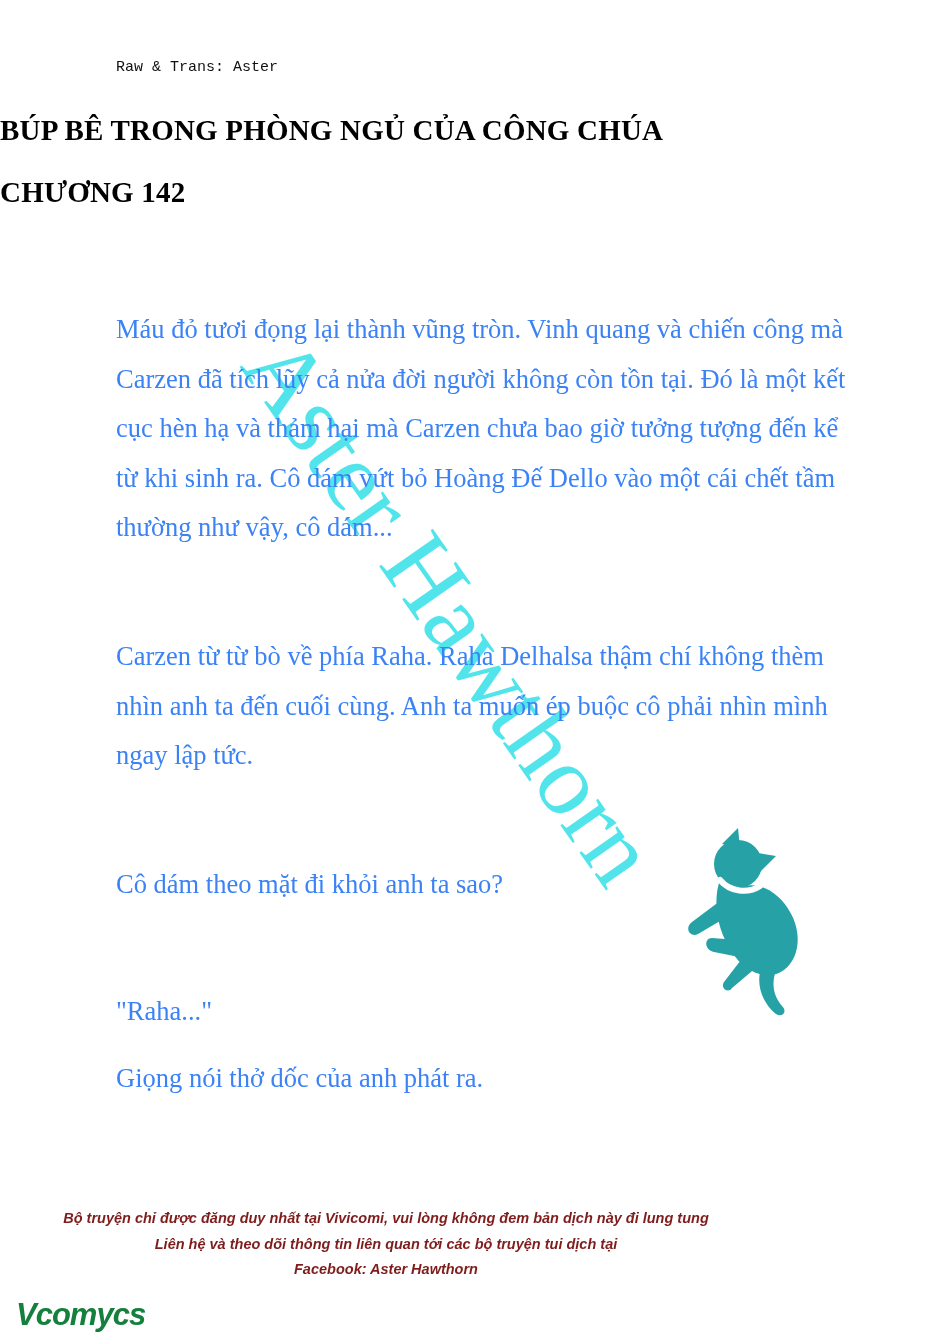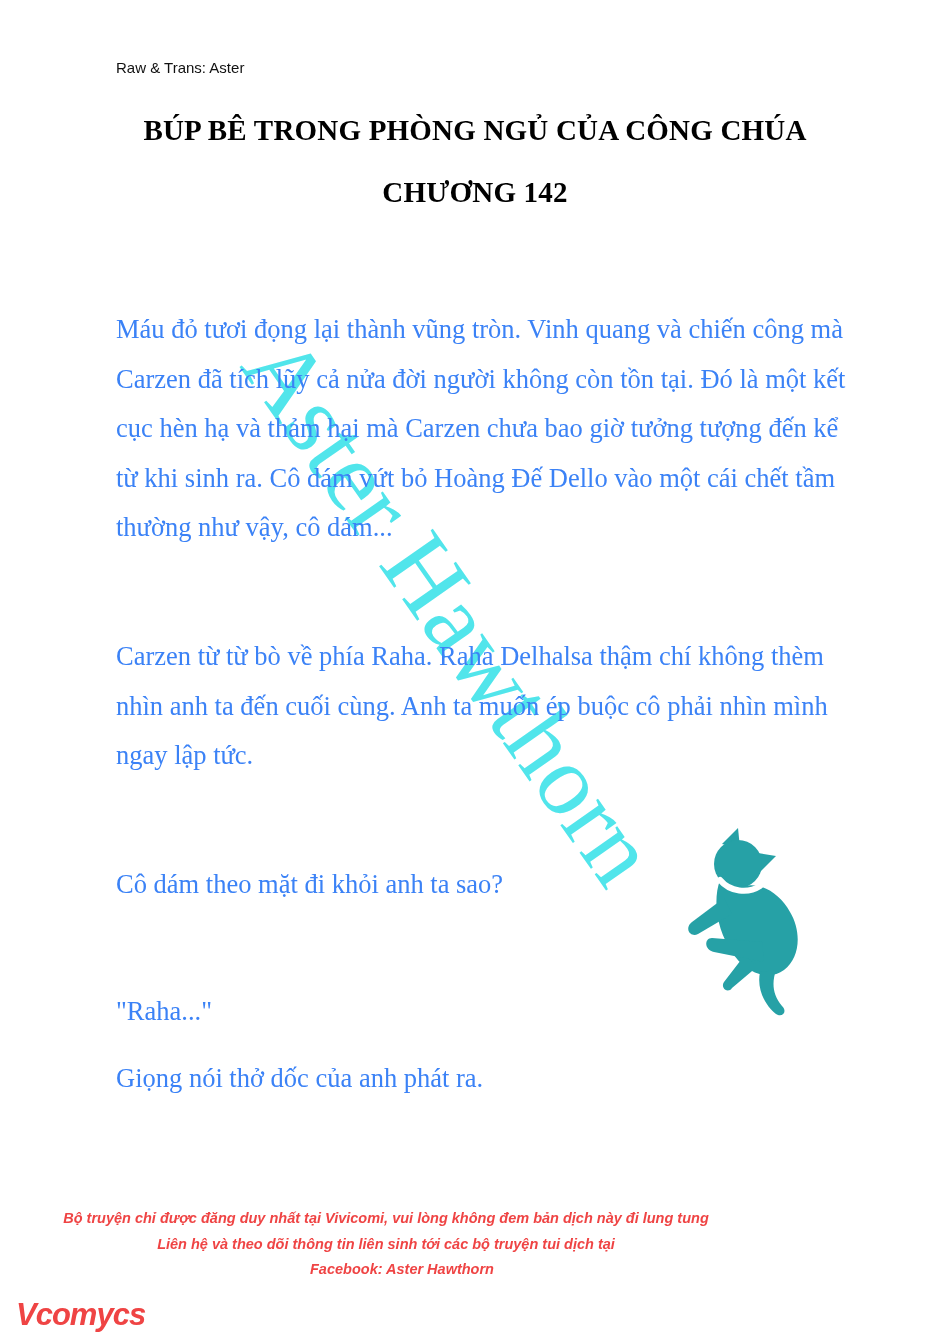--- a/index.html
+++ b/index.html
@@ -1,34 +1,34 @@
 <!DOCTYPE html>
 <html><head>
 <meta charset="utf-8">
 <style>
   html, body { margin:0; padding:0; }
   body { width:950px; height:1343px; background:#ffffff; position:relative; overflow:hidden; }
-  .credit { position:absolute; left:116px; top:59px; font-family:Liberation Sans, sans-serif; font-size:15px; color:#111; }
-  .title { position:absolute; left:0; width:950px; text-align:center; font-family:"Liberation Serif", serif; font-weight:bold; font-size:29px; color:#000; letter-spacing:0.2px; }
+  .credit { position:absolute; left:116px; top:59px; font-family:Liberation Mono, monospace; font-size:15px; color:#111; }
+  .title { position:absolute; left:0; width:950px; font-family:"Liberation Serif", serif; font-weight:bold; font-size:29px; color:#000; letter-spacing:0.2px; }
   .title.t1 { top:114px; }
   .title.t2 { top:176px; }
   .para { position:absolute; left:116px; width:730px; font-family:"Liberation Serif", serif; font-size:26.5px; line-height:49.5px; color:#3b82f6; }
   .p1 { top:305px; }
   .p2 { top:632px; }
   .p3 { top:860px; }
   .p4 { top:987px; }
   .p5 { top:1054px; }
   .watermark { position:absolute; left:90px; top:560px; font-family:"Liberation Serif", serif; font-size:100px; color:#48e4ea; white-space:nowrap; transform-origin:center; transform:rotate(55deg); width:720px; text-align:center; line-height:100px; pointer-events:none; z-index:0; opacity:0.95; }
   .text-layer { position:relative; z-index:1; }
   .cat { position:absolute; left:672px; top:822px; width:132px; height:196px; }
-  .footer { position:absolute; left:0; width:772px; text-align:center; font-family:"Liberation Sans", sans-serif; font-style:italic; font-weight:bold; font-size:14.5px; color:#ef4444; }
+  .footer { position:absolute; left:0; width:772px; text-align:center; font-family:"Liberation Sans", sans-serif; font-style:italic; font-weight:bold; font-size:14.5px; color:#7f1d1d; }
   .f1 { top:1210px; }
   .f2 { top:1236px; }
-  .f3 { top:1261px;padding-left:16px; }
-  .logo { position:absolute; left:16px; top:1297px; font-family:"Liberation Sans", sans-serif; font-style:italic; font-weight:bold; font-size:31px; color:#ef4444; letter-spacing:-1px; }
+  .f3 { top:1261px; }
+  .logo { position:absolute; left:16px; top:1297px; font-family:"Liberation Sans", sans-serif; font-style:italic; font-weight:bold; font-size:31px; color:#15803d; letter-spacing:-1px; }
 </style>
 </head>
 <body>
 
 <div class="watermark">Aster Hawthorn</div>
 
 <div class="text-layer">
   <div class="credit">Raw &amp; Trans: Aster</div>
 
   <div class="title t1">BÚP BÊ TRONG PHÒNG NGỦ CỦA CÔNG CHÚA</div>
@@ -56,16 +56,16 @@
 
     <path d="M72 134 L52 160 C48 166 56 172 60 166 L86 144 Z"></path>
 
     <path d="M88 150 C84 170 96 186 104 192 C110 196 116 190 110 184 C100 172 100 160 104 148 Z"></path>
   </g>
 
   <path d="M48 58 C58 70 76 72 88 64" stroke="#ffffff" stroke-width="6" fill="none" stroke-linecap="round"></path>
 </svg>
 
 <div class="footer f1">Bộ truyện chỉ được đăng duy nhất tại Vivicomi, vui lòng không đem bản dịch này đi lung tung</div>
-<div class="footer f2">Liên hệ và theo dõi thông tin liên sinh tới các bộ truyện tui dịch tại</div>
+<div class="footer f2">Liên hệ và theo dõi thông tin liên quan tới các bộ truyện tui dịch tại</div>
 <div class="footer f3">Facebook: Aster Hawthorn</div>
 
 <div class="logo">Vcomycs</div>
 
 </body></html>

